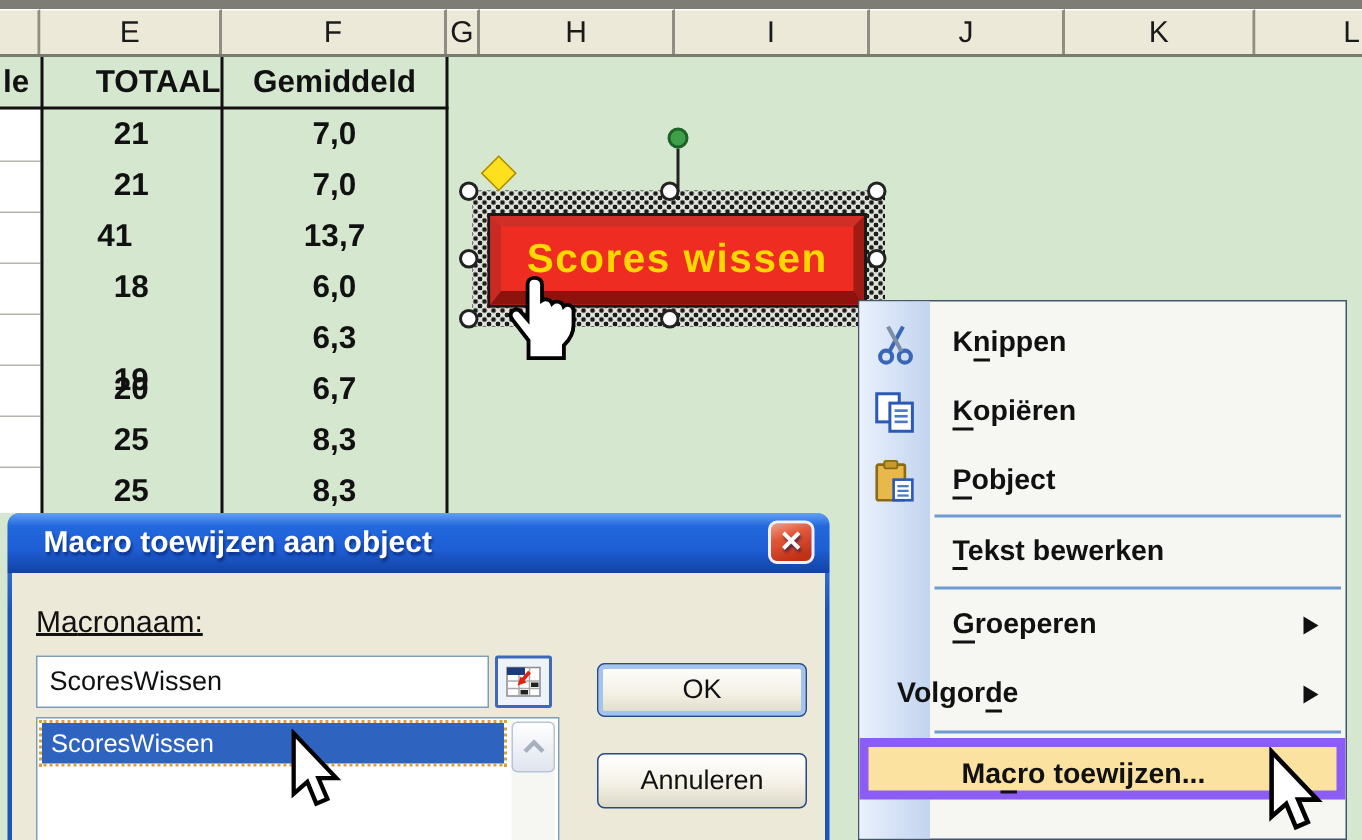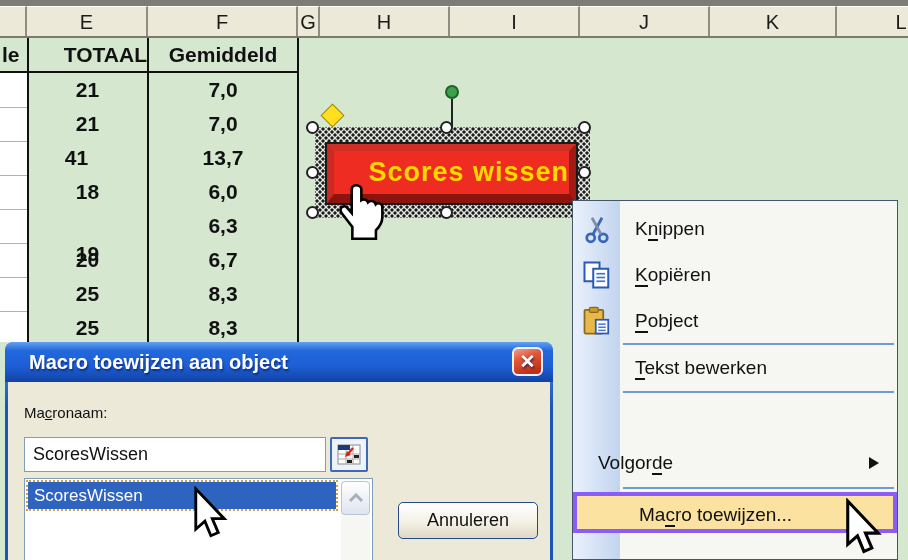--- a/index.html
+++ b/index.html
@@ -22,21 +22,21 @@
   
   .hatch{position:absolute;left:315px;top:127px;width:275px;height:91px;background-color:#e3e9df;
     background-image:radial-gradient(circle at 2px 2px,#1c1c1c 1.4px,rgba(0,0,0,0) 1.8px),
                      radial-gradient(circle at 2px 2px,#1c1c1c 1.4px,rgba(0,0,0,0) 1.8px);
     background-size:6px 6px;background-position:0 0,3px 3px;}
   .redbtn{position:absolute;left:325px;top:142px;width:253px;height:63px;background:#e8281e;
     border:2px solid #1a1a1a;box-sizing:border-box;}
   .redbtn-face{position:absolute;left:0;top:0;right:0;bottom:0;background:#ee2c22;
     border-top:7px solid #cf2f26;border-left:7px solid #c92a22;
     border-right:7px solid #a01b13;border-bottom:9px solid #8c140d;
-    display:flex;align-items:center;justify-content:flex-end;}
+    display:flex;align-items:center;justify-content:center;}
   .redbtn-label{font-weight:bold;font-size:27px;color:#ffd800;letter-spacing:1px;}
   .handle{position:absolute;width:13px;height:13px;border-radius:50%;background:#fff;
     border:2px solid #222;box-sizing:border-box;z-index:3;}
   .rotstem{position:absolute;left:451px;top:99px;width:2px;height:29px;background:#222;z-index:2;}
   .rothandle{position:absolute;left:445px;top:85px;width:14px;height:14px;border-radius:50%;
     background:#3fa04a;border:2px solid #1c6428;box-sizing:border-box;z-index:3;}
   .diamond{position:absolute;left:324px;top:107px;width:15px;height:15px;background:#ffe01e;
     border:1px solid #a88a00;transform:rotate(45deg);z-index:3;}
   
   .dialog{position:absolute;left:5px;top:342px;width:548px;height:218px;overflow:hidden;
@@ -44,21 +44,21 @@
     padding:0;z-index:5;box-sizing:border-box;}
   .dlg-title{position:relative;height:40px;color:#fff;font-weight:bold;font-size:20px;
     line-height:40px;padding-left:24px;text-shadow:1px 2px 2px rgba(0,20,80,.6);
     background:linear-gradient(180deg,#63a1f2 0%,#2268dc 22%,#1e5ed6 60%,#1243a4 100%);
     border-radius:8px 8px 0 0;}
   .dlg-close{position:absolute;right:10px;top:5px;width:31px;height:29px;border-radius:6px;
     border:2px solid #eef2ff;box-sizing:border-box;color:#fff;font-weight:bold;font-size:19px;
     line-height:25px;text-align:center;
     background:linear-gradient(160deg,#f0a088 0%,#e2573a 35%,#c03014 85%);}
   .dlg-body{position:absolute;left:3px;right:3px;top:40px;height:200px;background:#ece9d8;}
-  .dlg-label{position:absolute;left:16px;top:22px;font-size:15px;color:#111;}
+  .dlg-label{position:absolute;left:16px;top:22px;font-size:20px;color:#111;text-decoration:underline;}
   .dlg-input{position:absolute;left:16px;top:55px;width:302px;height:35px;box-sizing:border-box;
     border:1px solid #7f9db9;background:#fff;font-family:"Liberation Sans",sans-serif;
     font-size:18px;padding:0 0 0 8px;color:#111;}
   .collapse-btn{position:absolute;left:322px;top:55px;width:38px;height:35px;box-sizing:border-box;
     border:2px solid #3e68b8;border-radius:2px;background:#eef2fa;
     display:flex;align-items:center;justify-content:center;}
   .xpbtn{position:absolute;left:390px;width:140px;height:36px;box-sizing:border-box;
     border:1px solid #26498c;border-radius:5px;font-size:18px;color:#111;text-align:center;
     background:linear-gradient(180deg,#ffffff,#f4f1e6 55%,#ded9c6);line-height:33px;}
   .okfocus{box-shadow:inset 0 0 0 3px #a4c4f0;}
@@ -69,24 +69,24 @@
     outline:2px dotted #d8a040;outline-offset:0px;}
   .scrollcol{position:absolute;right:2px;top:2px;width:29px;bottom:2px;background:#f6f6f2;}
   .scrollup{position:absolute;left:0;top:0;width:29px;height:34px;box-sizing:border-box;
     border:1px solid #b8c4da;border-radius:4px;background:linear-gradient(180deg,#ffffff,#dfe4ee);
     display:flex;align-items:center;justify-content:center;}
   
   .menu{position:absolute;left:572px;top:200px;width:326px;height:360px;background:#f6f6f2;
     border:1px solid #44566e;box-sizing:border-box;z-index:6;}
   .menu-strip{position:absolute;left:0;top:0;width:47px;height:100%;
     background:linear-gradient(90deg,#eaf1fc,#c2d4ef);}
-  .mi{position:absolute;left:0;width:324px;height:40px;line-height:40px;font-weight:normal;
+  .mi{position:absolute;left:0;width:324px;height:40px;line-height:40px;font-weight:bold;
     font-size:19px;color:#111;padding-left:62px;box-sizing:border-box;}
   .mi .u{border-bottom:2px solid #111;}
-  .mi-hl{background:#fbe2a0;border:4px solid #8b5cf6;box-sizing:border-box;height:41px;
+  .mi-hl{background:#fbe2a0;border:6px solid #8b5cf6;box-sizing:border-box;height:41px;
     line-height:37px;width:324px;left:0;}
   .msep{position:absolute;left:50px;right:3px;height:2px;background:#6f9bd2;}
   .subarrow{position:absolute;left:296px;top:14px;width:0;height:0;
     border-left:10px solid #111;border-top:6px solid transparent;border-bottom:6px solid transparent;}
   .mic{position:absolute;left:9px;top:5px;width:30px;height:30px;}
   
   .cursor{position:absolute;z-index:9;}
   .u2{text-decoration:underline;}
 </style>
 </head>
@@ -178,20 +178,21 @@
           <line x1="1" y1="10" x2="23" y2="10" stroke="#aaaaaa"></line>
           <line x1="1" y1="15" x2="23" y2="15" stroke="#aaaaaa"></line>
           <line x1="9" y1="6" x2="9" y2="20" stroke="#aaaaaa"></line>
           <line x1="16" y1="1" x2="16" y2="20" stroke="#aaaaaa"></line>
           <rect x="17" y="11" width="5" height="3" fill="#222222"></rect>
           <rect x="10" y="16" width="5" height="3" fill="#222222"></rect>
           <path d="M16 4 L10 11" stroke="#e02212" stroke-width="2.5" fill="none"></path>
           <path d="M8 13 L14 11 L10 7 Z" fill="#e02212"></path>
         </svg>
       </div>
+      <div class="xpbtn okfocus" style="top:60px;">OK</div>
       <div class="xpbtn" style="top:120px;height:37px;line-height:34px;">Annuleren</div>
       <div class="listbox">
         <div class="listsel">ScoresWissen</div>
         <div class="scrollcol">
           <div class="scrollup">
             <svg width="16" height="10" viewBox="0 0 16 10">
               <path d="M2 8 L8 2 L14 8" stroke="#a8b0be" stroke-width="3" fill="none"></path>
             </svg>
           </div>
         </div>
@@ -235,20 +236,24 @@
             <line x1="13" y1="19.5" x2="19" y2="19.5"></line>
         </g>
       </svg>
       <span></span><span class="u">P</span><span>object</span>
     </div>
     <div class="msep" style="top:142px;"></div>
     <div class="mi" style="top:147px;">
       <span></span><span class="u">T</span><span>ekst bewerken</span>
     </div>
     <div class="msep" style="top:190px;"></div>
+    <div class="mi" style="top:196px;">
+      <span></span><span class="u">G</span><span>roeperen</span>
+      <span class="subarrow"></span>
+    </div>
     <div class="mi" style="top:242px;padding-left:25px;">
       <span>Volgor</span><span class="u">d</span><span>e</span>
       <span class="subarrow"></span>
     </div>
     <div class="msep" style="top:286px;"></div>
     <div class="mi mi-hl" style="top:291px;">
       <span>Ma</span><span class="u">c</span><span>ro toewijzen...</span>
     </div>
   </div>
 

